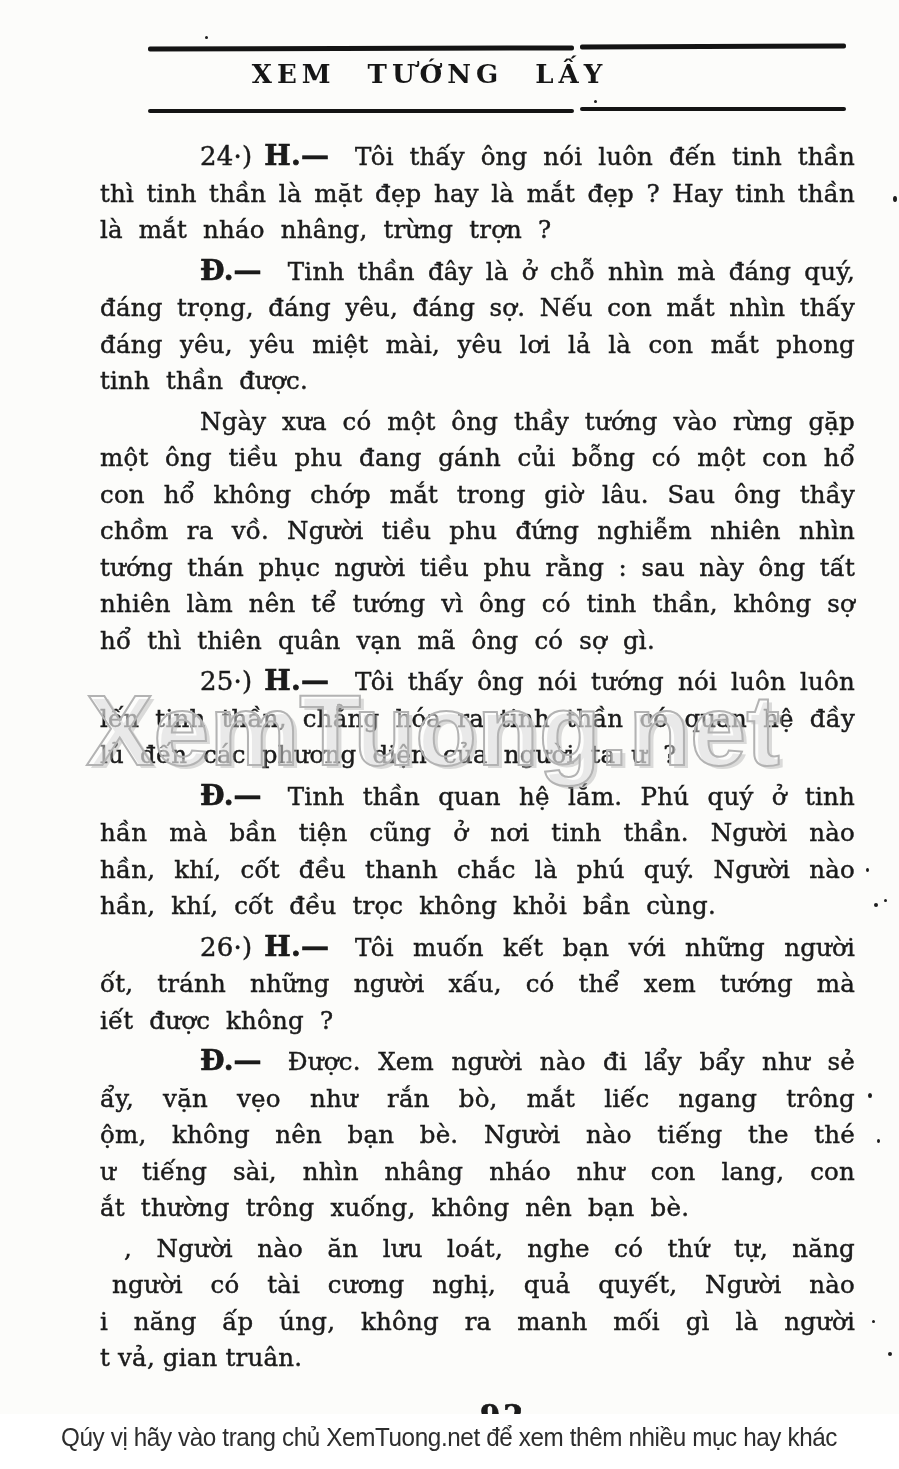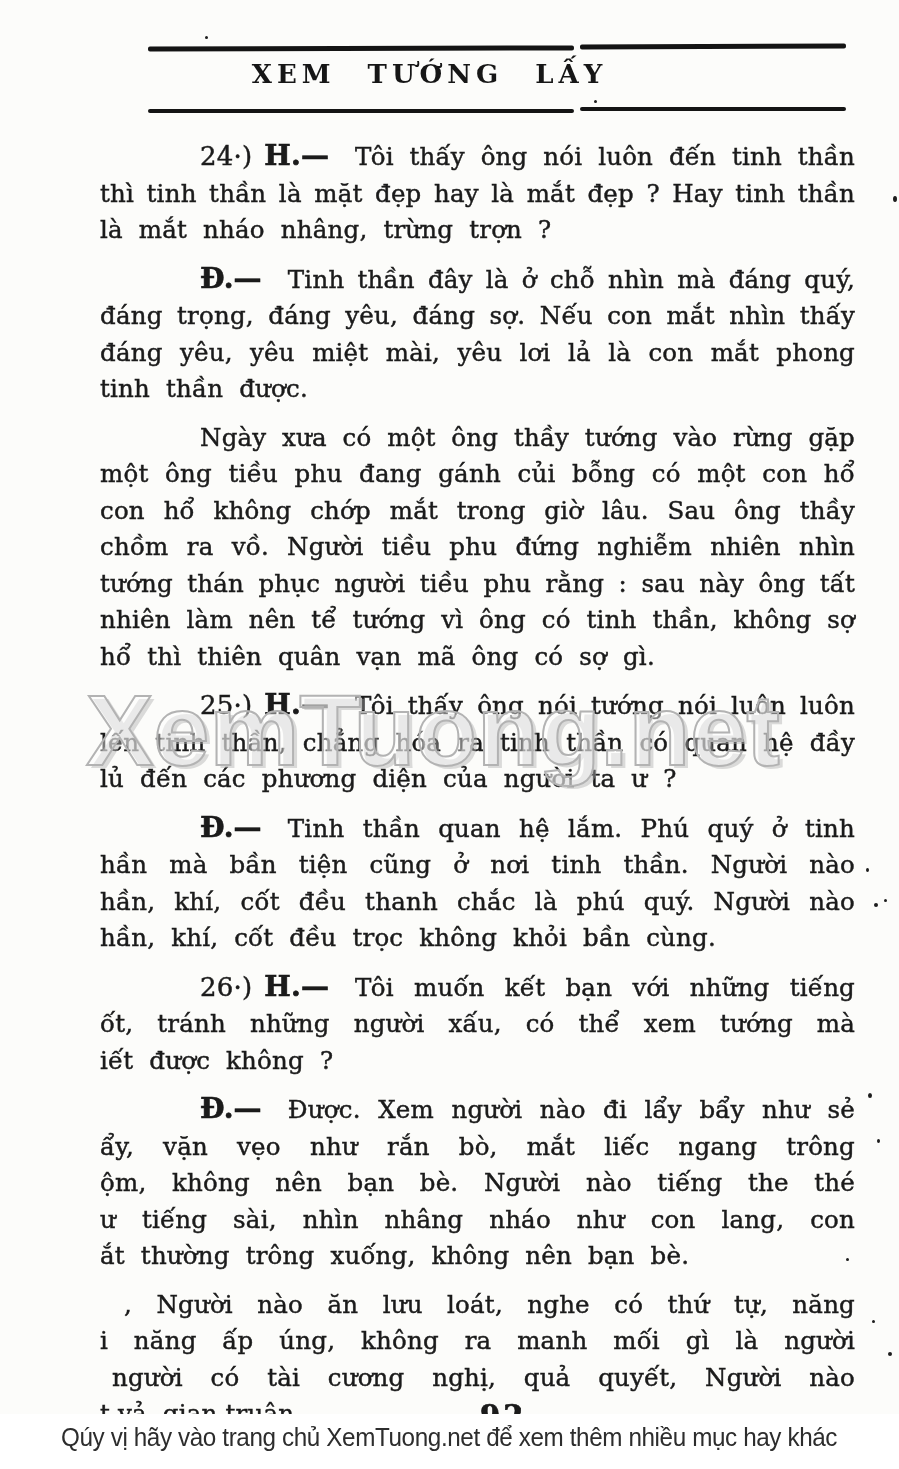--- a/index.html
+++ b/index.html
@@ -25,21 +25,21 @@
     letter-spacing:5px;word-spacing:18px;
     color:#161616;
   }
   
   #body-text{
     position:absolute;left:100px;top:138px;width:755px;
     font-size:24.5px;line-height:36.5px;
     -webkit-text-stroke:0.45px #1b1b1b;
     letter-spacing:0.2px;
   }
-  .para{margin-top:12px;}
+  .para{margin-top:4px;}
   .para:first-child{margin-top:0;}
   .line{text-align:left;}
   .line.j{text-align:justify;text-align-last:justify;}
   .line.indent{padding-left:100px;}
   .line.indent-sm{padding-left:24px;}
   .line.indent-xs{padding-left:12px;}
   .line.sp{word-spacing:8px;}
   .qnum{font-size:26px;margin-right:12px;}
   .marker{font-size:28px;font-weight:700;margin-right:26px;-webkit-text-stroke:0.6px #141414;}
   
@@ -121,37 +121,37 @@
     </div>
 
     <div class="para">
       <div class="line j indent"><span class="marker">Đ.—</span><span>Tinh thần quan hệ lắm. Phú quý ở tinh</span></div>
       <div class="line j">hần mà bần tiện cũng ở nơi tinh thần. Người nào</div>
       <div class="line j">hần, khí, cốt đều thanh chắc là phú quý. Người nào</div>
       <div class="line sp">hần, khí, cốt đều trọc không khỏi bần cùng.</div>
     </div>
 
     <div class="para">
-      <div class="line j indent"><span class="qnum">26·)</span><span class="marker">H.—</span><span>Tôi muốn kết bạn với những tiếng</span></div>
+      <div class="line j indent"><span class="qnum">26·)</span><span class="marker">H.—</span><span>Tôi muốn kết bạn với những người</span></div>
       <div class="line j">ốt, tránh những người xấu, có thể xem tướng mà</div>
       <div class="line sp">iết được không ?</div>
     </div>
 
     <div class="para">
       <div class="line j indent"><span class="marker">Đ.—</span><span>Được. Xem người nào đi lẩy bẩy như sẻ</span></div>
       <div class="line j">ẩy, vặn vẹo như rắn bò, mắt liếc ngang trông</div>
       <div class="line j">ộm, không nên bạn bè. Người nào tiếng the thé</div>
       <div class="line j">ư tiếng sài, nhìn nhâng nháo như con lang, con</div>
       <div class="line sp">ắt thường trông xuống, không nên bạn bè.</div>
     </div>
 
     <div class="para">
       <div class="line j indent-sm">, Người nào ăn lưu loát, nghe có thứ tự, năng</div>
+      <div class="line j indent-xs">người có tài cương nghị, quả quyết, Người nào</div>
       <div class="line j">i năng ấp úng, không ra manh mối gì là người</div>
-      <div class="line j indent-xs">người có tài cương nghị, quả quyết, Người nào</div>
       <div class="line">t vả, gian truân.</div>
     </div>
 
   </div>
 
   <div id="watermark">XemTuong.net</div>
 
   <div id="page-number-clip">
     <span class="num">92</span>
   </div>

